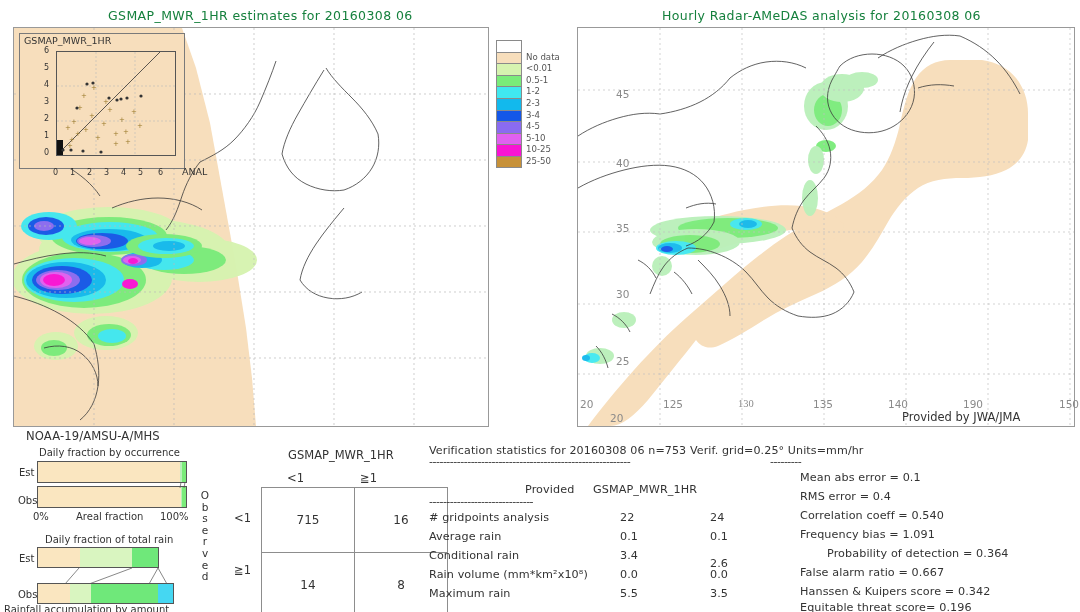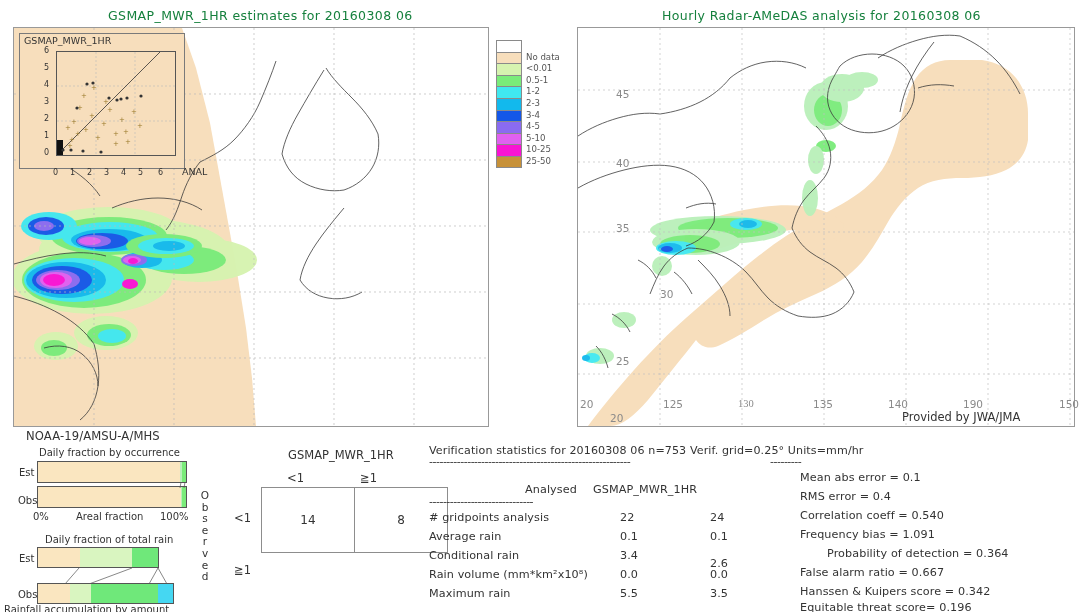--- a/index.html
+++ b/index.html
@@ -325,21 +325,21 @@
         <line x1="0" y1="276" x2="496" y2="276"></line>
         <line x1="0" y1="346" x2="496" y2="346"></line>
       </g>
     </g>
   </svg>
 </div>
 
 <div class="abs ticklbl" style="left:616px;top:88px;">45</div>
 <div class="abs ticklbl" style="left:616px;top:157px;">40</div>
 <div class="abs ticklbl" style="left:616px;top:222px;">35</div>
-<div class="abs ticklbl" style="left:616px;top:288px;margin-left:44px;">30</div>
+<div class="abs ticklbl" style="left:616px;top:288px;">30</div>
 <div class="abs ticklbl" style="left:616px;top:355px;">25</div>
 <div class="abs ticklbl" style="left:580px;top:398px;">20</div>
 <div class="abs ticklbl" style="left:610px;top:412px;">20</div>
 <div class="abs ticklbl" style="left:663px;top:398px;">125</div>
 <div class="abs ticklbl" style="left:738px;top:398px;font-family:Liberation Serif, serif;">130</div>
 <div class="abs ticklbl" style="left:813px;top:398px;">135</div>
 <div class="abs ticklbl" style="left:888px;top:398px;">140</div>
 <div class="abs ticklbl" style="left:963px;top:398px;">190</div>
 <div class="abs ticklbl" style="left:1059px;top:398px;">150</div>
 <div class="abs" style="left:902px;top:410px;font-size:11.5px;color:#333;">Provided by JWA/JMA</div>
@@ -399,30 +399,34 @@
   <span>e</span>
   <span>r</span>
   <span>v</span>
   <span>e</span>
   <span>d</span>
 </div>
 <div class="abs hdr" style="left:234px;top:511px;">&lt;1</div>
 <div class="abs hdr" style="left:234px;top:563px;">≧1</div>
 <table class="abs ctbl" style="left:261px;top:487px;">
   <tbody>
+      <tr>
+    <td>715</td>
+    <td>16</td>
+  </tr>
   <tr>
     <td>14</td>
     <td>8</td>
   </tr>
 </tbody>
   </table>
 
 <div class="abs stxt" style="left:429px;top:444px;font-size:11.1px;">Verification statistics for 20160308 06  n=753  Verif. grid=0.25°  Units=mm/hr</div>
 <div class="abs dash" style="left:429px;top:455px;">----------------------------------------------------------</div>
-<div class="abs stxt" style="left:525px;top:483px;">Analysed</div>
+<div class="abs stxt" style="left:525px;top:483px;">Provided</div>
 <div class="abs stxt" style="left:593px;top:483px;">GSMAP_MWR_1HR</div>
 <div class="abs dash" style="left:429px;top:495px;">------------------------------</div>
 
 <div class="abs stxt" style="left:429px;top:511px;"># gridpoints analysis</div>
 <div class="abs stxt" style="left:620px;top:511px;">22</div>
 <div class="abs stxt" style="left:710px;top:511px;">24</div>
 
 <div class="abs stxt" style="left:429px;top:530px;">Average rain</div>
 <div class="abs stxt" style="left:620px;top:530px;">0.1</div>
 <div class="abs stxt" style="left:710px;top:530px;">0.1</div>

